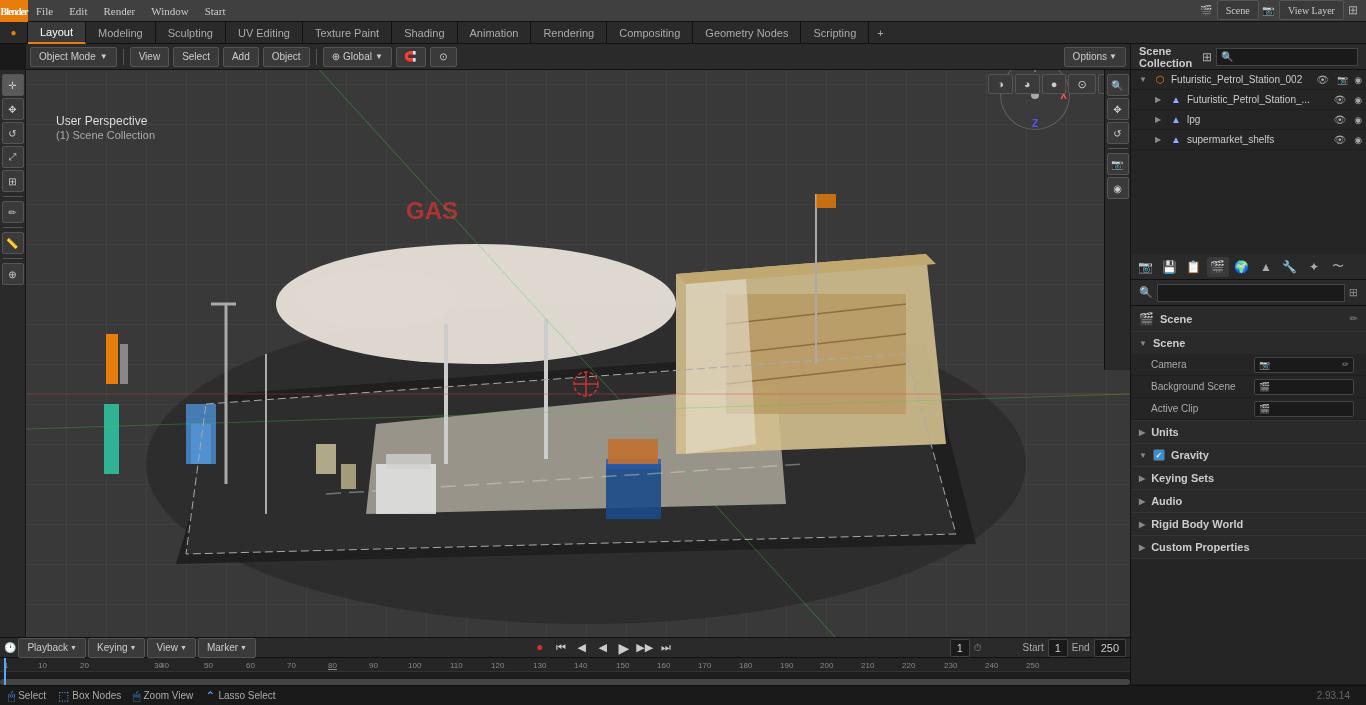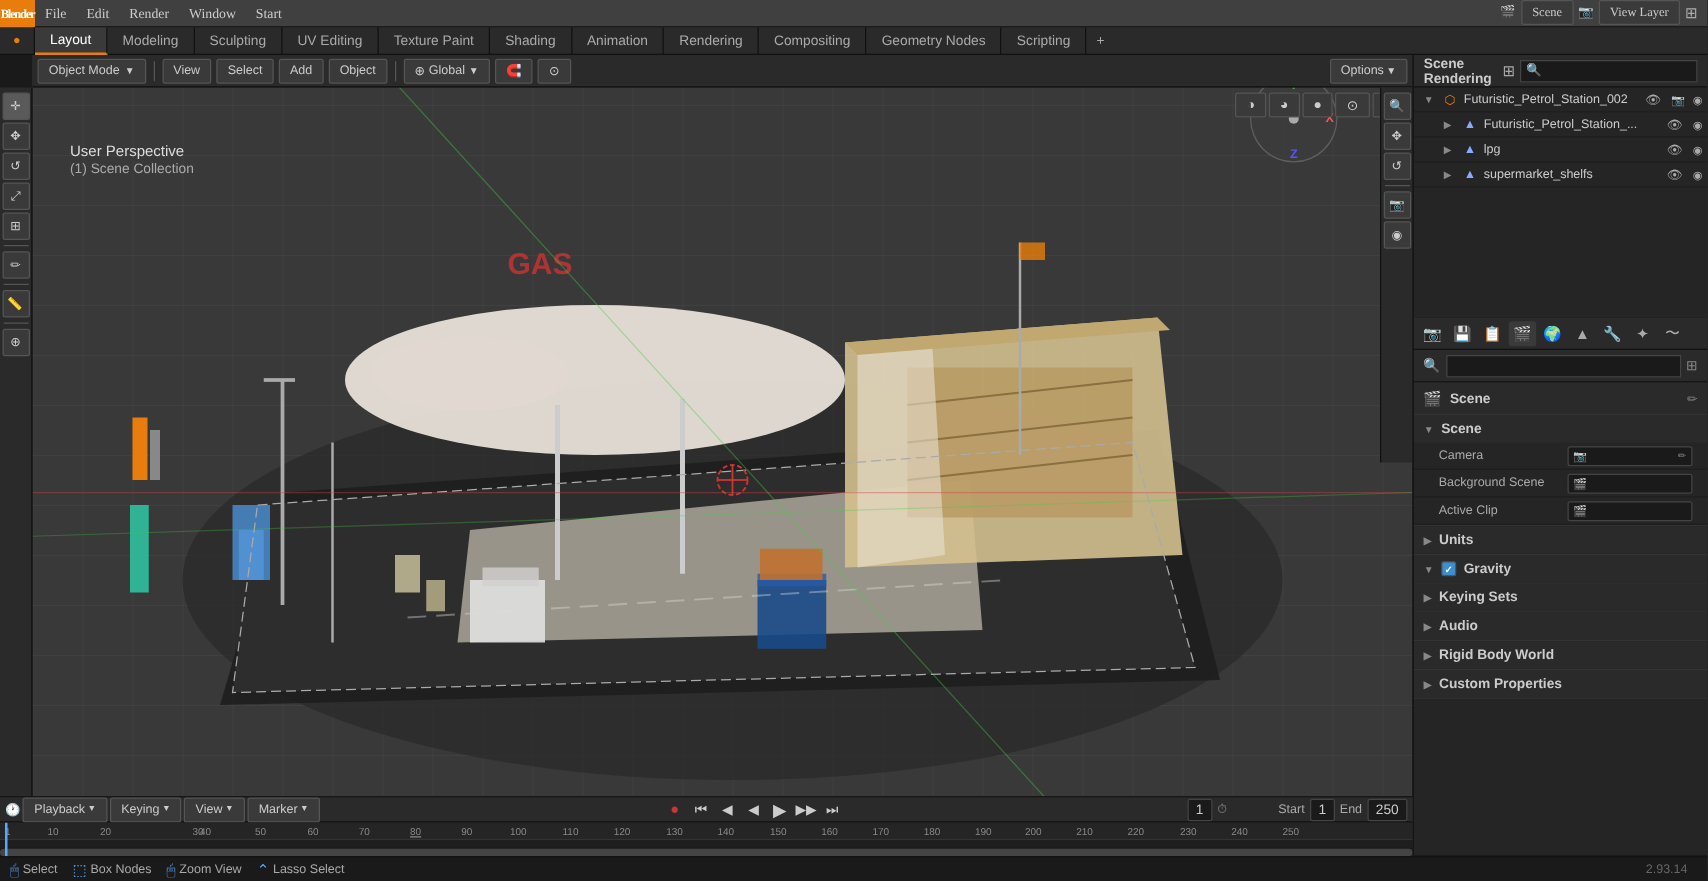--- a/index.html
+++ b/index.html
@@ -669,21 +669,21 @@
   <div class="tool-btn">🔍</div>
   <div class="tool-btn">✥</div>
   <div class="tool-btn">↺</div>
   <div class="tool-separator"></div>
   <div class="tool-btn">📷</div>
   <div class="tool-btn">◉</div>
 </div>
 
 <div id="right-panel">
   <div id="outliner-header">
-    <span class="outliner-title" style="font-size:11px;color:#ccc;">Scene Rendering</span>
+    <span class="outliner-title" style="font-size:11px;color:#ccc;">Scene Collection</span>
     <div style="flex:1;"></div>
     <span style="font-size:12px;color:#aaa;">⊞</span>
     <input class="outliner-search" type="text" placeholder="🔍" style="">
   </div>
 
   <div class="outliner-item">
     <span class="expand-arrow">▼</span>
     <span class="outliner-icon" style="color:#e87d0d;">⬡</span>
     <span style="font-size:10px;color:#ccc;flex:1;overflow:hidden;text-overflow:ellipsis;white-space:nowrap;">Futuristic_Petrol_Station_002</span>
     <span class="outliner-eye">👁</span>

